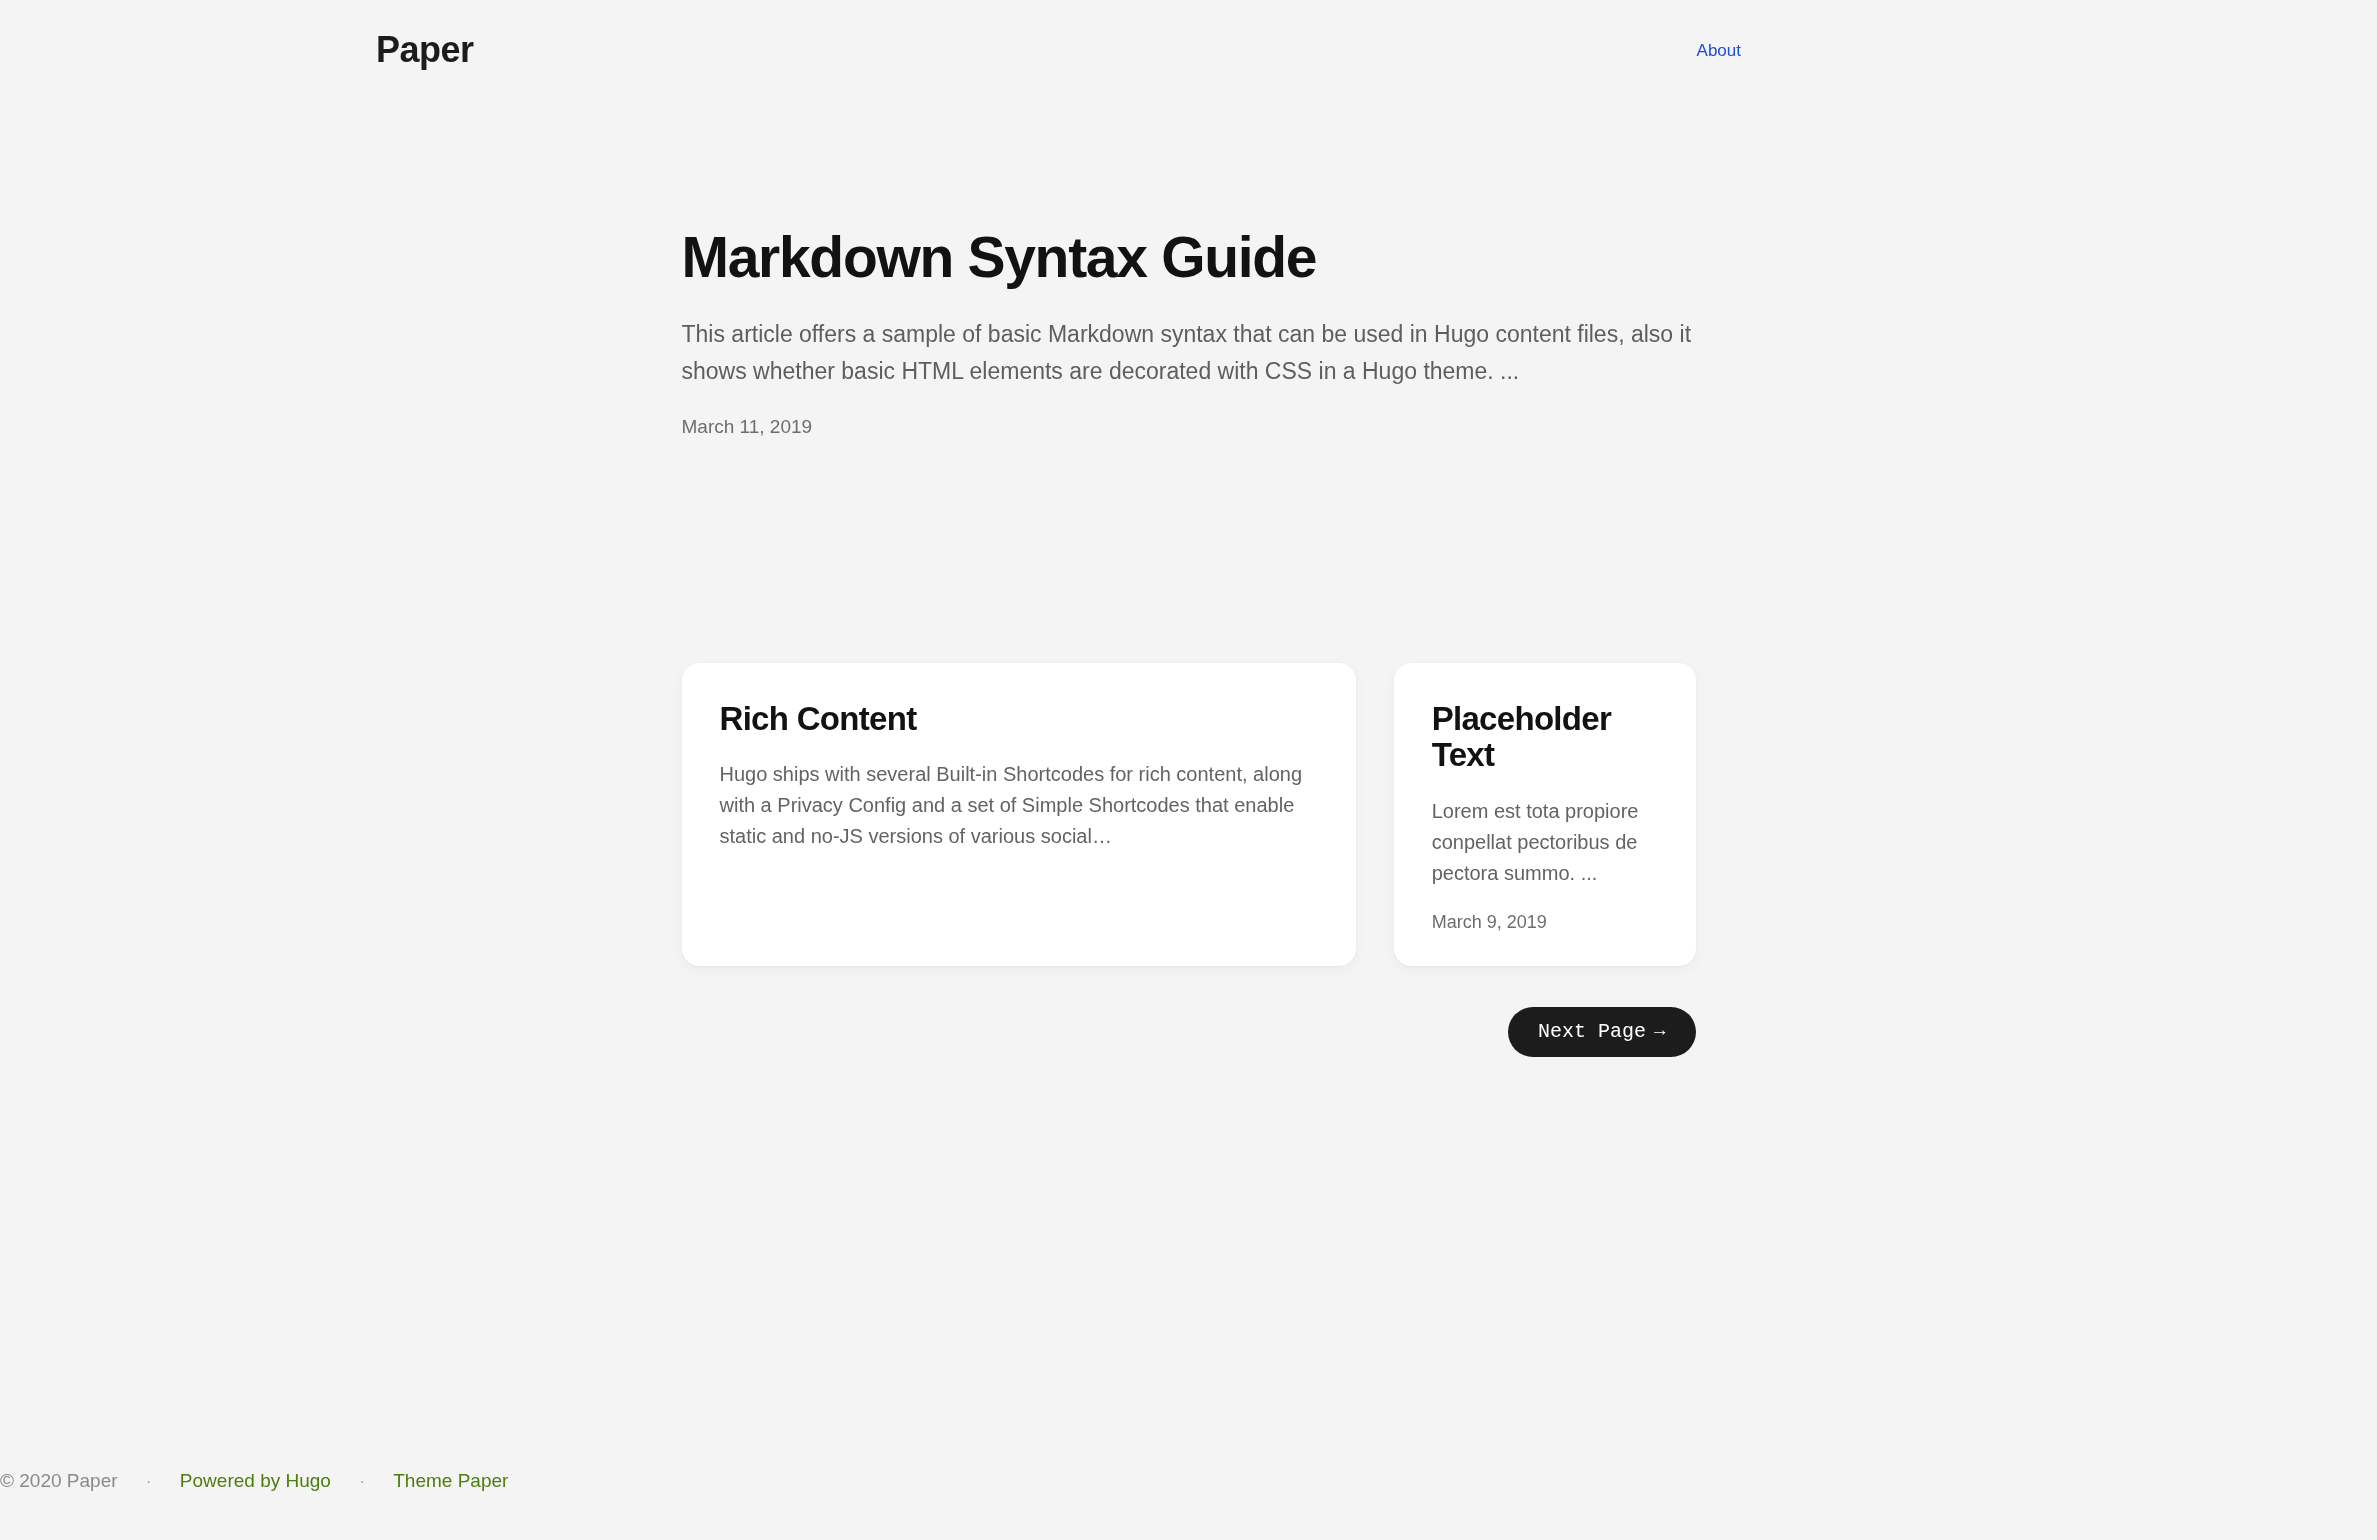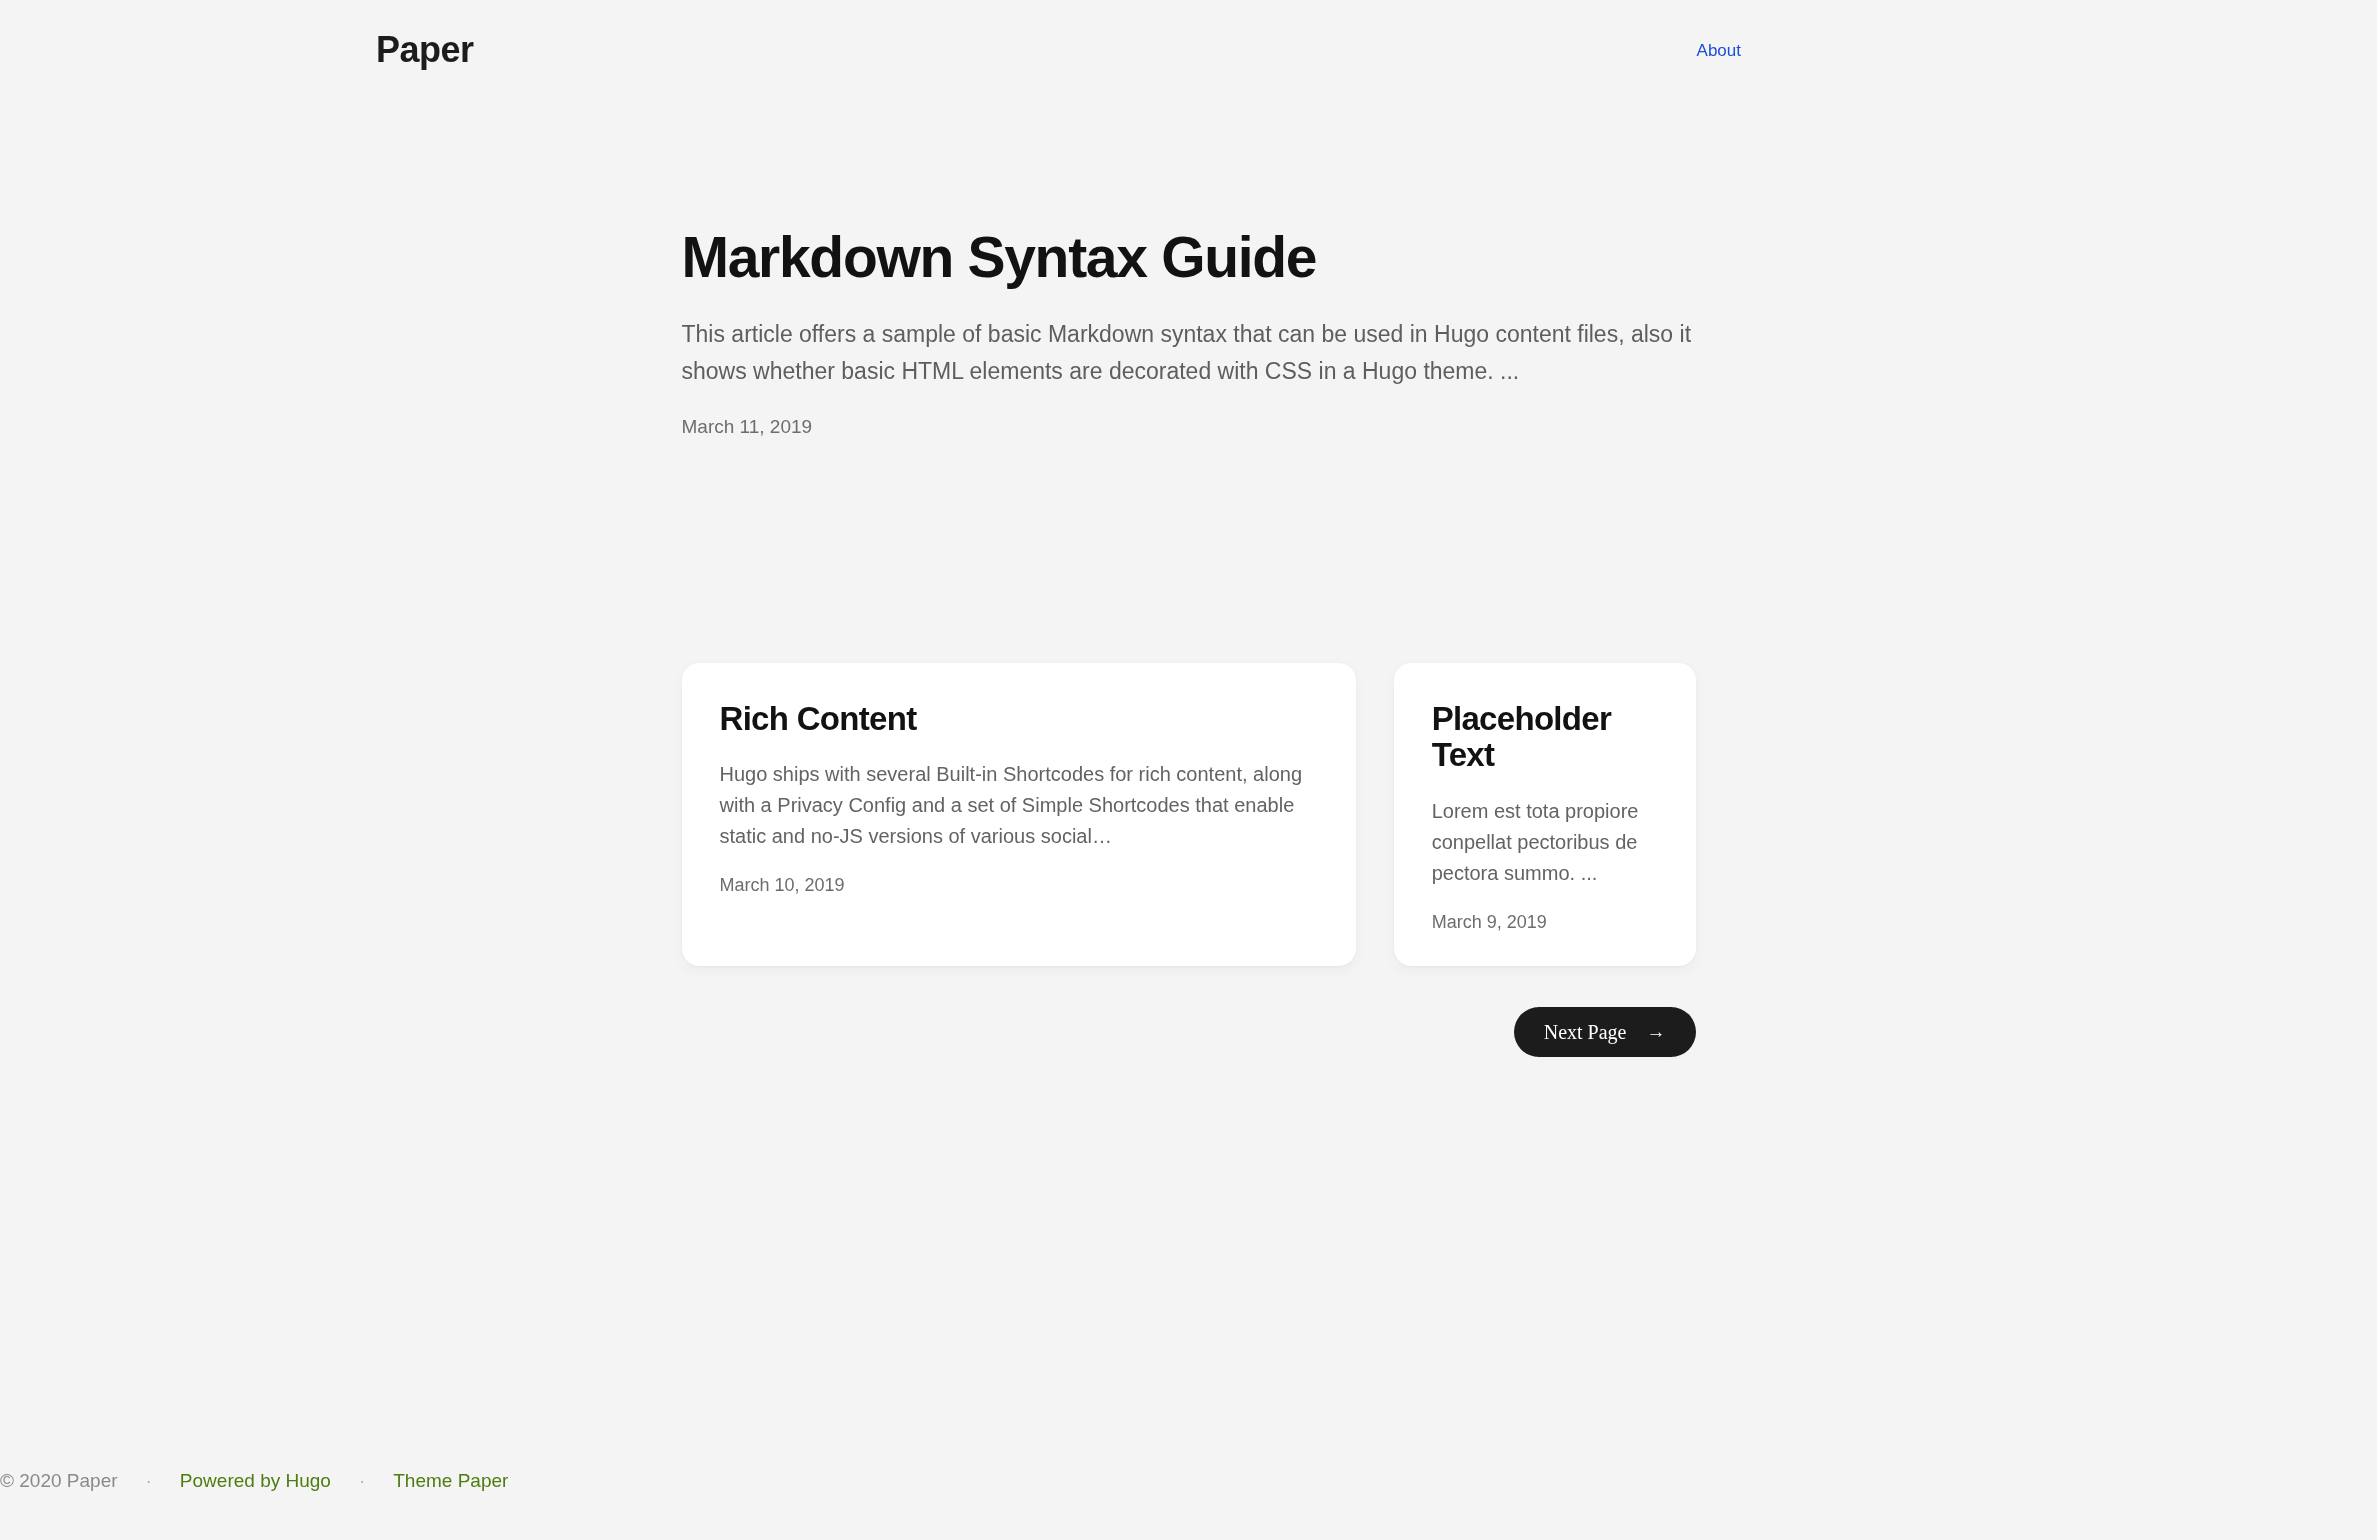--- a/index.html
+++ b/index.html
@@ -121,31 +121,31 @@
   }
 
   .pagination {
     margin-top: 41px;
     display: flex;
     justify-content: flex-end;
   }
   .next-btn {
     display: inline-flex;
     align-items: center;
-    gap: 20px;
+    gap: 8px;
     background: #1c1c1c;
     color: #ffffff;
     font-size: 20px;
     border: none;
     border-radius: 792px;
     padding: 15px 30px;
     text-decoration: none;
     line-height: 1;
     cursor: pointer;
-    font-family: Liberation Serif, serif;
+    font-family: Liberation Mono, monospace;
     justify-content: flex-end;
   }
   .next-btn .arrow { font-size: 19px; line-height: 1; }
 
   
   .site-footer {
     position: absolute;
     left: 0;
     top: 1470px;
     width: 2377px;
@@ -178,21 +178,20 @@
         <h1 class="title">Markdown Syntax Guide</h1>
         <p class="summary">This article offers a sample of basic Markdown syntax that can be used in Hugo content files, also it shows whether basic HTML elements are decorated with CSS in a Hugo theme. ...</p>
         <div class="meta">March 11, 2019</div>
       </article>
 
       <section class="post-list">
 
         <article class="post-card">
           <h2 class="card-title">Rich Content</h2>
           <p class="card-summary">Hugo ships with several Built-in Shortcodes for rich content, along with a Privacy Config and a set of Simple Shortcodes that enable static and no-JS versions of various social…</p>
-          <div class="card-meta">March 10, 2019</div>
         </article>
 
         <article class="post-card">
           <h2 class="card-title">Placeholder Text</h2>
           <p class="card-summary">Lorem est tota propiore conpellat pectoribus de pectora summo. ...</p>
           <div class="card-meta">March 9, 2019</div>
         </article>
 
       </section>
 

